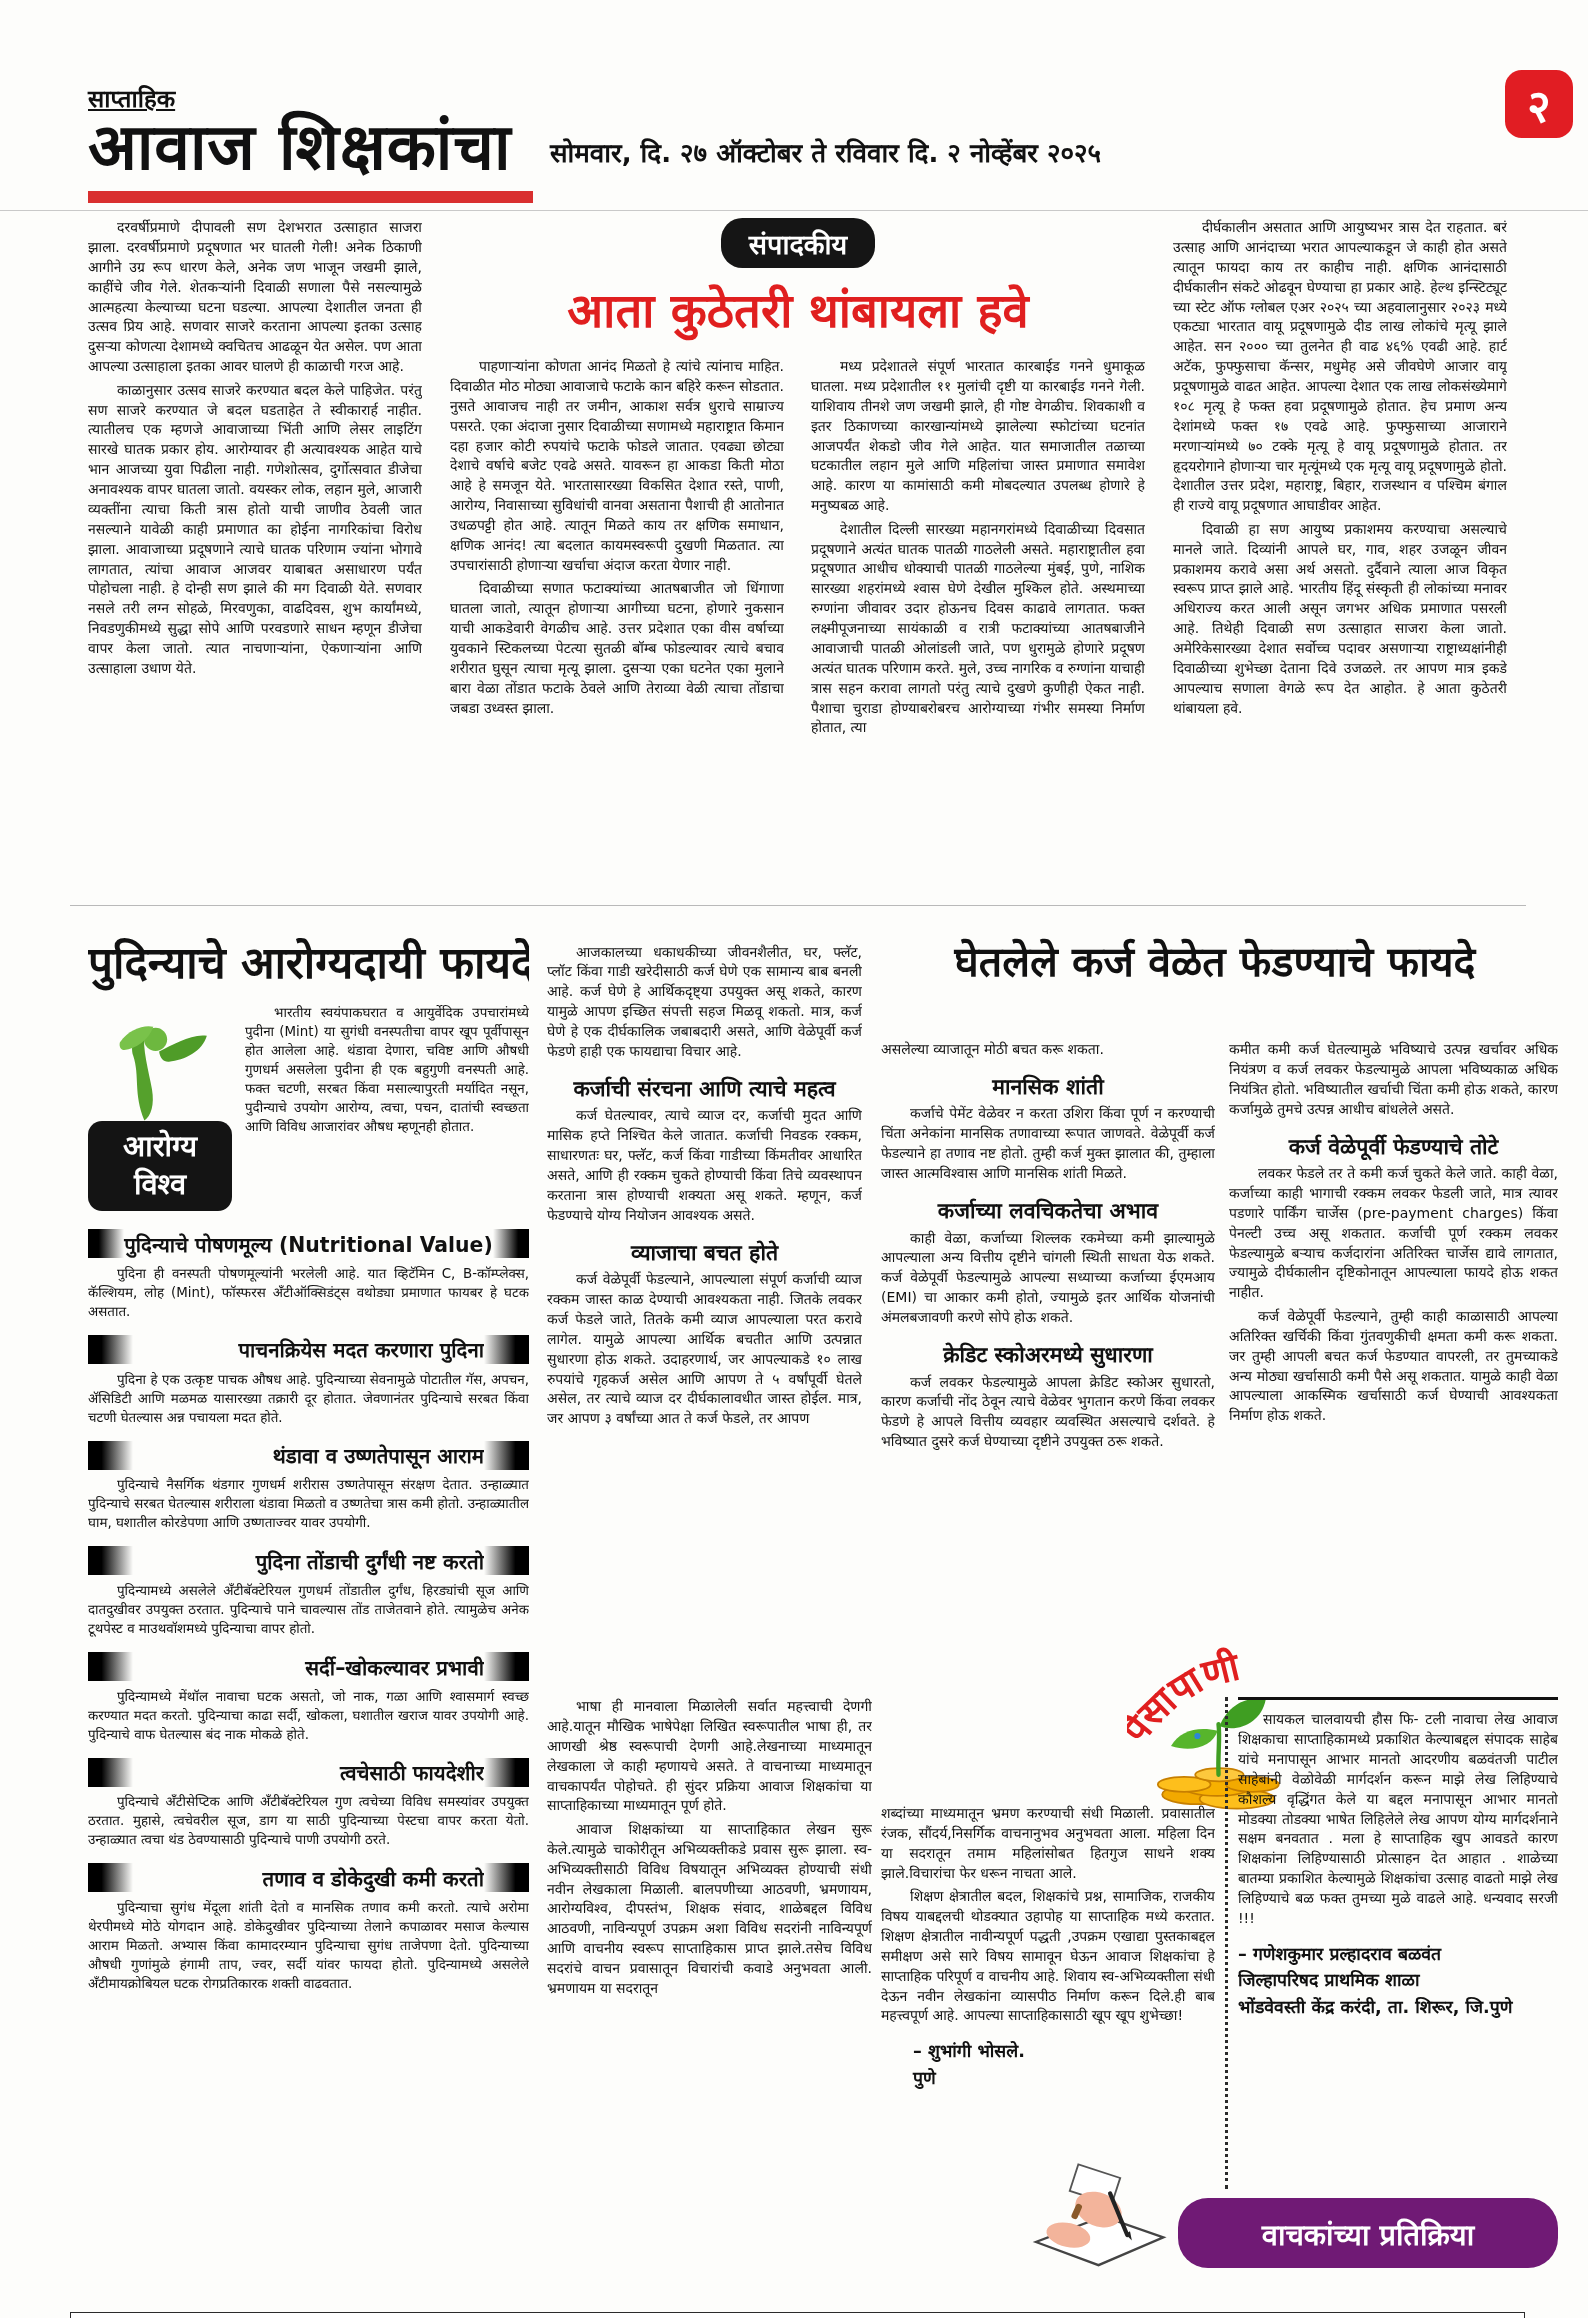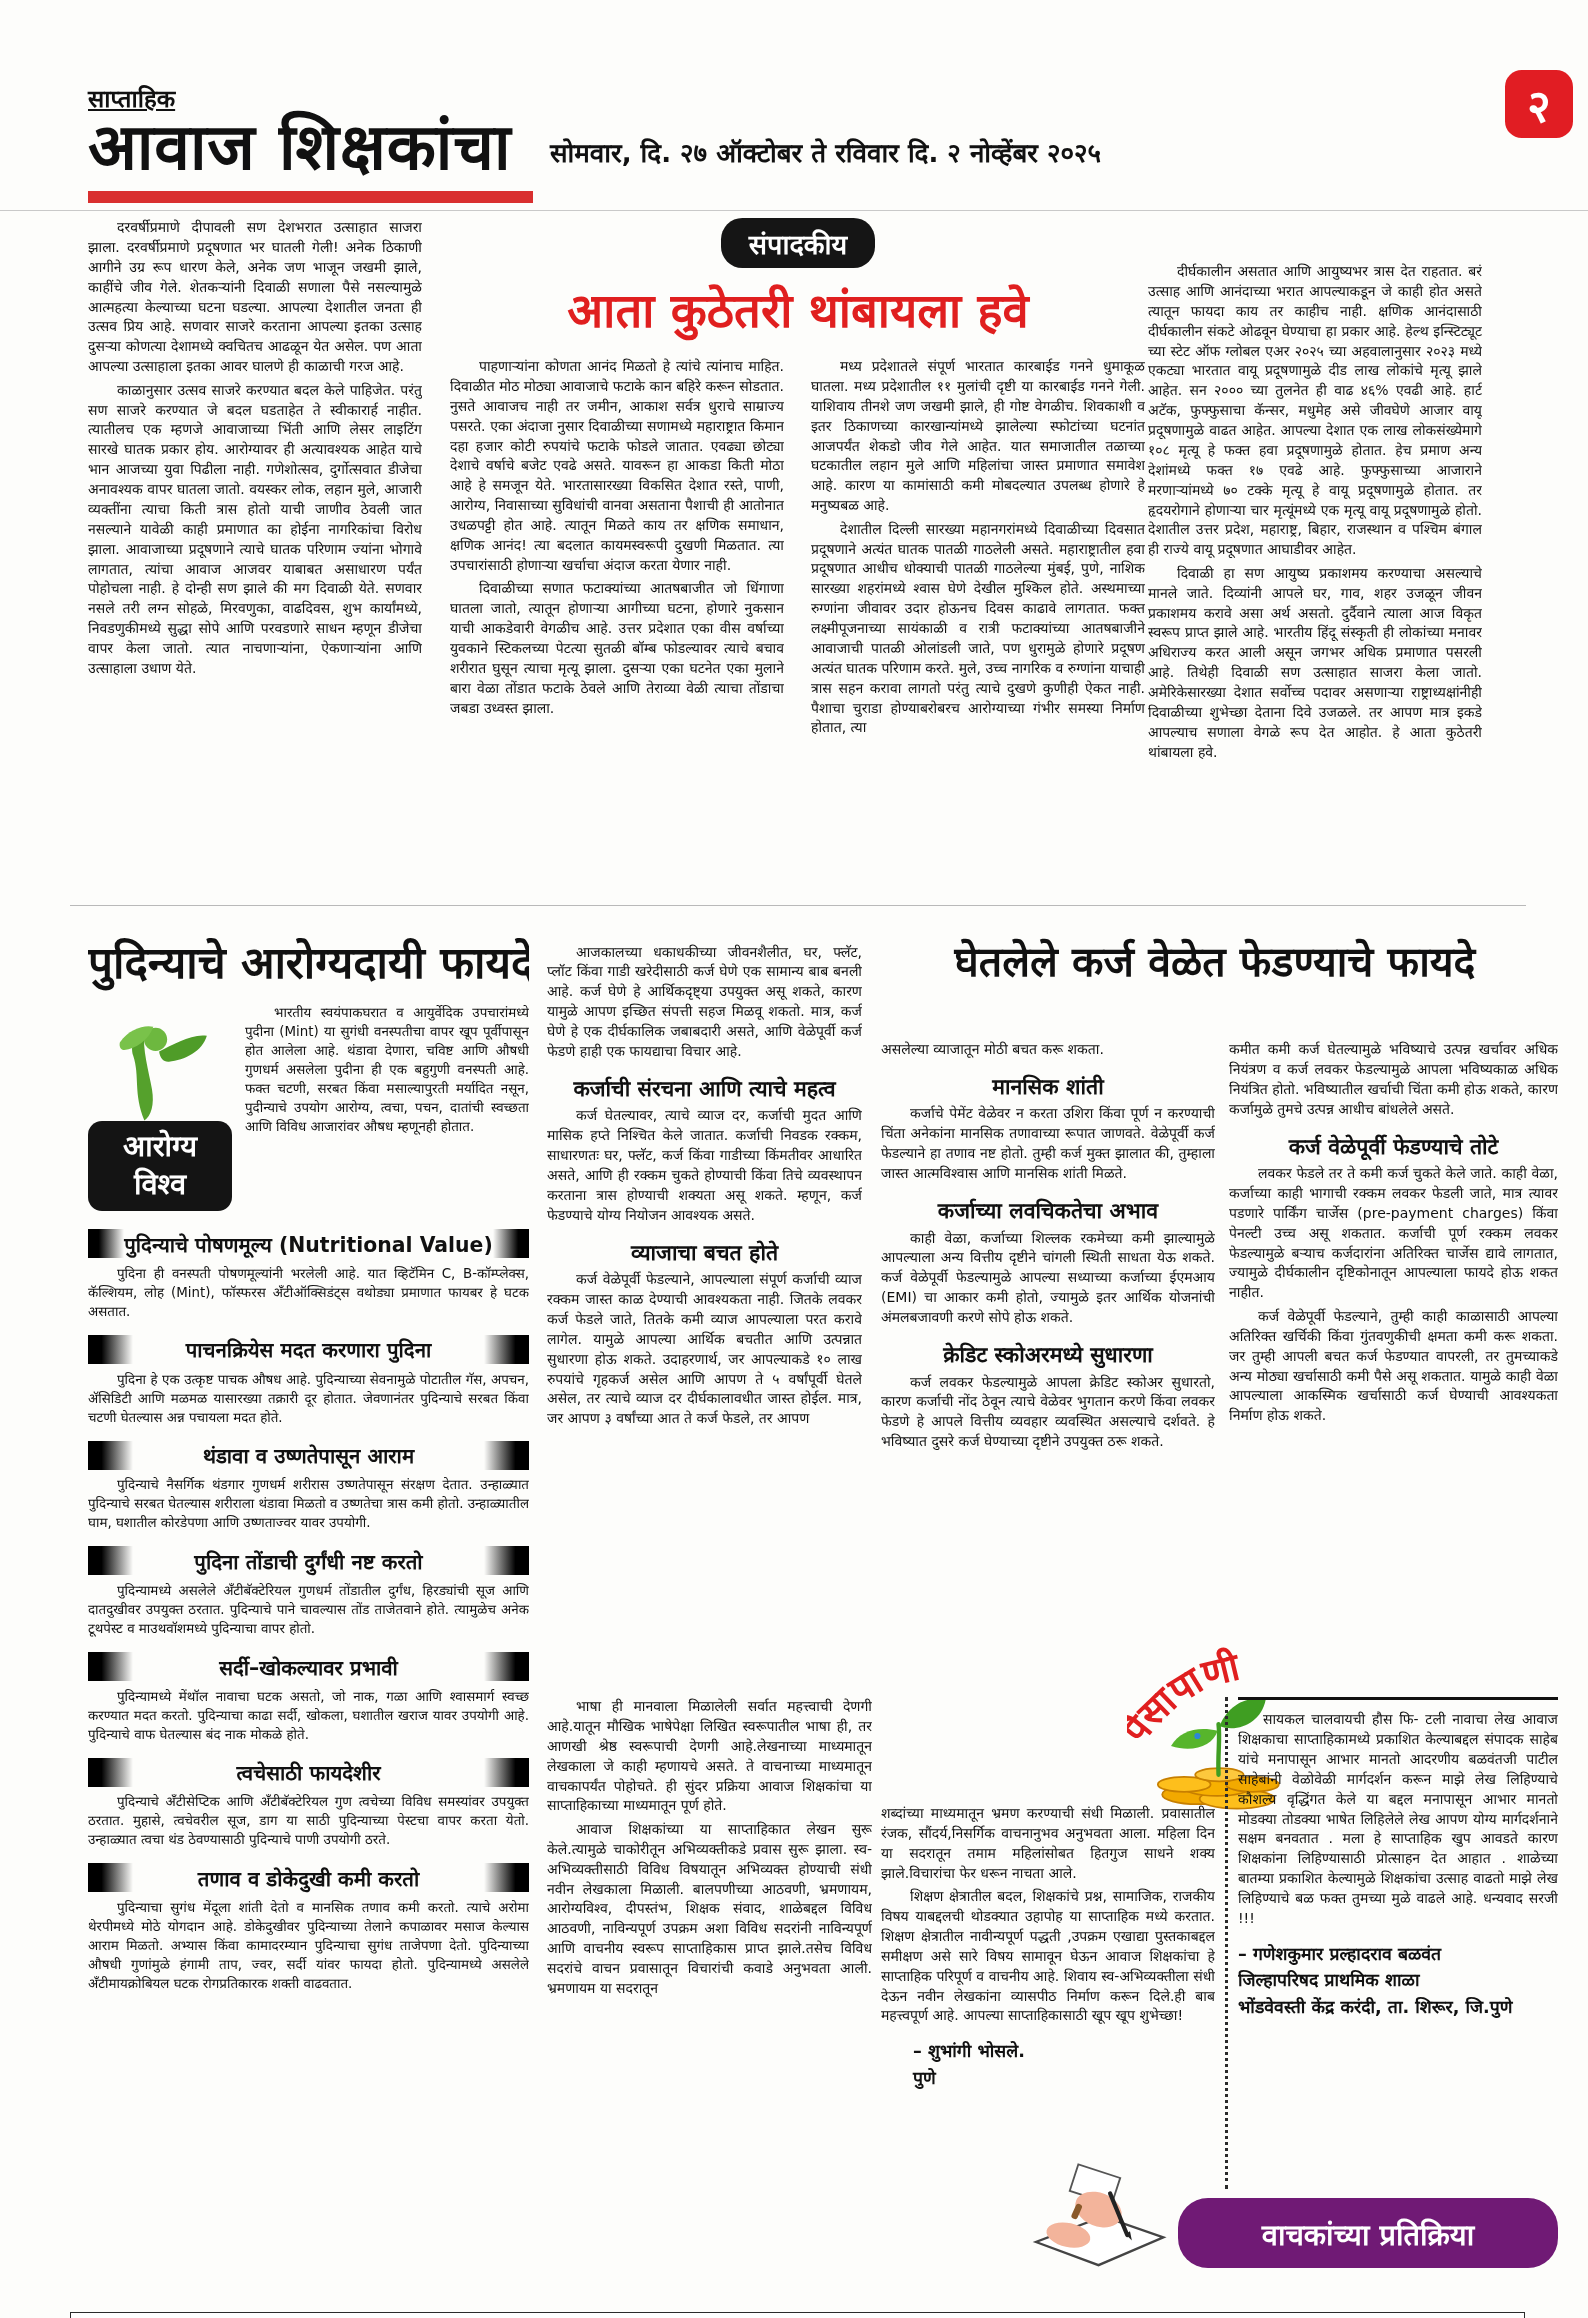--- a/index.html
+++ b/index.html
@@ -27,21 +27,21 @@
   .band-rule{position:absolute;left:70px;top:905px;width:1456px;height:1.4px;background:#b9b9b9;}
   
   .health{position:absolute;left:88px;top:924px;width:441px;height:1368px;overflow:hidden;}
   .health-headline{font-size:44px;font-weight:800;text-align:center;white-space:nowrap;margin:6.5px 0 12px;}
   .logo-wrap{float:left;width:144px;margin:6.5px 13px 4.6px 0;}
   .logo-box{background:#141414;border-radius:14px;color:#fff;text-align:center;
             font-weight:700;font-size:29px;line-height:1.3;padding:7.4px 2.8px;margin-top:-6.5px;}
   .subhead{display:flex;align-items:center;margin:14px 0 5.6px;}
   .subhead .barL{width:45px;height:29px;background:linear-gradient(90deg,#000 30%,#fdfdfb);}
   .subhead .barR{width:45px;height:29px;background:linear-gradient(270deg,#000 30%,#fdfdfb);}
-  .subhead .t{flex:1;text-align:center;font-weight:700;font-size:20.4px;white-space:nowrap;}
+  .subhead .t{flex:1;text-align:right;font-weight:700;font-size:20.4px;white-space:nowrap;}
   .health .b{font-size:13.4px;}
   
   .loan{position:absolute;left:547px;top:924px;width:1011px;height:788px;}
   .loan-headline{position:absolute;left:325px;top:8.3px;width:686px;text-align:center;
                  font-size:41px;font-weight:800;white-space:nowrap;}
   .loan-col{position:absolute;overflow:hidden;}
   .lsub{text-align:center;font-weight:700;font-size:21.3px;margin:11px 0 4.6px;white-space:nowrap;}
   .loan .b{font-size:14px;}
   .money-art{position:absolute;left:580px;top:696px;width:176px;height:195px;}
   
@@ -89,21 +89,21 @@
         <p class="b">पाहणाऱ्यांना कोणता आनंद मिळतो हे त्यांचे त्यांनाच माहित. दिवाळीत मोठ मोठ्या आवाजाचे फटाके कान बहिरे करून सोडतात. नुसते आवाजच नाही तर जमीन, आकाश सर्वत्र धुराचे साम्राज्य पसरते. एका अंदाजा नुसार दिवाळीच्या सणामध्ये महाराष्ट्रात किमान दहा हजार कोटी रुपयांचे फटाके फोडले जातात. एवढ्या छोट्या देशाचे वर्षाचे बजेट एवढे असते. यावरून हा आकडा किती मोठा आहे हे समजून येते. भारतासारख्या विकसित देशात रस्ते, पाणी, आरोग्य, निवासाच्या सुविधांची वानवा असताना पैशाची ही आतोनात उधळपट्टी होत आहे. त्यातून मिळते काय तर क्षणिक समाधान, क्षणिक आनंद! त्या बदलात कायमस्वरूपी दुखणी मिळतात. त्या उपचारांसाठी होणाऱ्या खर्चाचा अंदाज करता येणार नाही.</p>
         <p class="b">दिवाळीच्या सणात फटाक्यांच्या आतषबाजीत जो धिंगाणा घातला जातो, त्यातून होणाऱ्या आगीच्या घटना, होणारे नुकसान याची आकडेवारी वेगळीच आहे. उत्तर प्रदेशात एका वीस वर्षाच्या युवकाने स्टिकलच्या पेटत्या सुतळी बॉम्ब फोडल्यावर त्याचे बचाव शरीरात घुसून त्याचा मृत्यू झाला. दुसऱ्या एका घटनेत एका मुलाने बारा वेळा तोंडात फटाके ठेवले आणि तेराव्या वेळी त्याचा तोंडाचा जबडा उध्वस्त झाला.</p>
       </div>
     </div>
     <div class="ed-col" style="left:723px;">
       <div class="pad-ed">
         <p class="b">मध्य प्रदेशातले संपूर्ण भारतात कारबाईड गनने धुमाकूळ घातला. मध्य प्रदेशातील ११ मुलांची दृष्टी या कारबाईड गनने गेली. याशिवाय तीनशे जण जखमी झाले, ही गोष्ट वेगळीच. शिवकाशी व इतर ठिकाणच्या कारखान्यांमध्ये झालेल्या स्फोटांच्या घटनांत आजपर्यंत शेकडो जीव गेले आहेत. यात समाजातील तळाच्या घटकातील लहान मुले आणि महिलांचा जास्त प्रमाणात समावेश आहे. कारण या कामांसाठी कमी मोबदल्यात उपलब्ध होणारे हे मनुष्यबळ आहे.</p>
         <p class="b">देशातील दिल्ली सारख्या महानगरांमध्ये दिवाळीच्या दिवसात प्रदूषणाने अत्यंत घातक पातळी गाठलेली असते. महाराष्ट्रातील हवा प्रदूषणात आधीच धोक्याची पातळी गाठलेल्या मुंबई, पुणे, नाशिक सारख्या शहरांमध्ये श्वास घेणे देखील मुश्किल होते. अस्थमाच्या रुग्णांना जीवावर उदार होऊनच दिवस काढावे लागतात. फक्त लक्ष्मीपूजनाच्या सायंकाळी व रात्री फटाक्यांच्या आतषबाजीने आवाजाची पातळी ओलांडली जाते, पण धुरामुळे होणारे प्रदूषण अत्यंत घातक परिणाम करते. मुले, उच्च नागरिक व रुग्णांना याचाही त्रास सहन करावा लागतो परंतु त्याचे दुखणे कुणीही ऐकत नाही. पैशाचा चुराडा होण्याबरोबरच आरोग्याच्या गंभीर समस्या निर्माण होतात, त्या</p>
       </div>
     </div>
-    <div class="ed-col" style="left:1060px;margin-top:44px;">
+    <div class="ed-col" style="left:1085px;">
       <p class="b">दीर्घकालीन असतात आणि आयुष्यभर त्रास देत राहतात. बरं उत्साह आणि आनंदाच्या भरात आपल्याकडून जे काही होत असते त्यातून फायदा काय तर काहीच नाही. क्षणिक आनंदासाठी दीर्घकालीन संकटे ओढवून घेण्याचा हा प्रकार आहे. हेल्थ इन्स्टिट्यूट च्या स्टेट ऑफ ग्लोबल एअर २०२५ च्या अहवालानुसार २०२३ मध्ये एकट्या भारतात वायू प्रदूषणामुळे दीड लाख लोकांचे मृत्यू झाले आहेत. सन २००० च्या तुलनेत ही वाढ ४६% एवढी आहे. हार्ट अटॅक, फुफ्फुसाचा कॅन्सर, मधुमेह असे जीवघेणे आजार वायू प्रदूषणामुळे वाढत आहेत. आपल्या देशात एक लाख लोकसंख्येमागे १०८ मृत्यू हे फक्त हवा प्रदूषणामुळे होतात. हेच प्रमाण अन्य देशांमध्ये फक्त १७ एवढे आहे. फुफ्फुसाच्या आजाराने मरणाऱ्यांमध्ये ७० टक्के मृत्यू हे वायू प्रदूषणामुळे होतात. तर हृदयरोगाने होणाऱ्या चार मृत्यूंमध्ये एक मृत्यू वायू प्रदूषणामुळे होतो. देशातील उत्तर प्रदेश, महाराष्ट्र, बिहार, राजस्थान व पश्चिम बंगाल ही राज्ये वायू प्रदूषणात आघाडीवर आहेत.</p>
       <p class="b">दिवाळी हा सण आयुष्य प्रकाशमय करण्याचा असल्याचे मानले जाते. दिव्यांनी आपले घर, गाव, शहर उजळून जीवन प्रकाशमय करावे असा अर्थ असतो. दुर्दैवाने त्याला आज विकृत स्वरूप प्राप्त झाले आहे. भारतीय हिंदू संस्कृती ही लोकांच्या मनावर अधिराज्य करत आली असून जगभर अधिक प्रमाणात पसरली आहे. तिथेही दिवाळी सण उत्साहात साजरा केला जातो. अमेरिकेसारख्या देशात सर्वोच्च पदावर असणाऱ्या राष्ट्राध्यक्षांनीही दिवाळीच्या शुभेच्छा देताना दिवे उजळले. तर आपण मात्र इकडे आपल्याच सणाला वेगळे रूप देत आहोत. हे आता कुठेतरी थांबायला हवे.</p>
     </div>
   </div>
   <div class="band-rule"></div>
 
   <div class="health">
     <div class="health-headline">पुदिन्याचे आरोग्यदायी फायदे</div>
     <div class="clearfix">
       <div class="logo-wrap">

